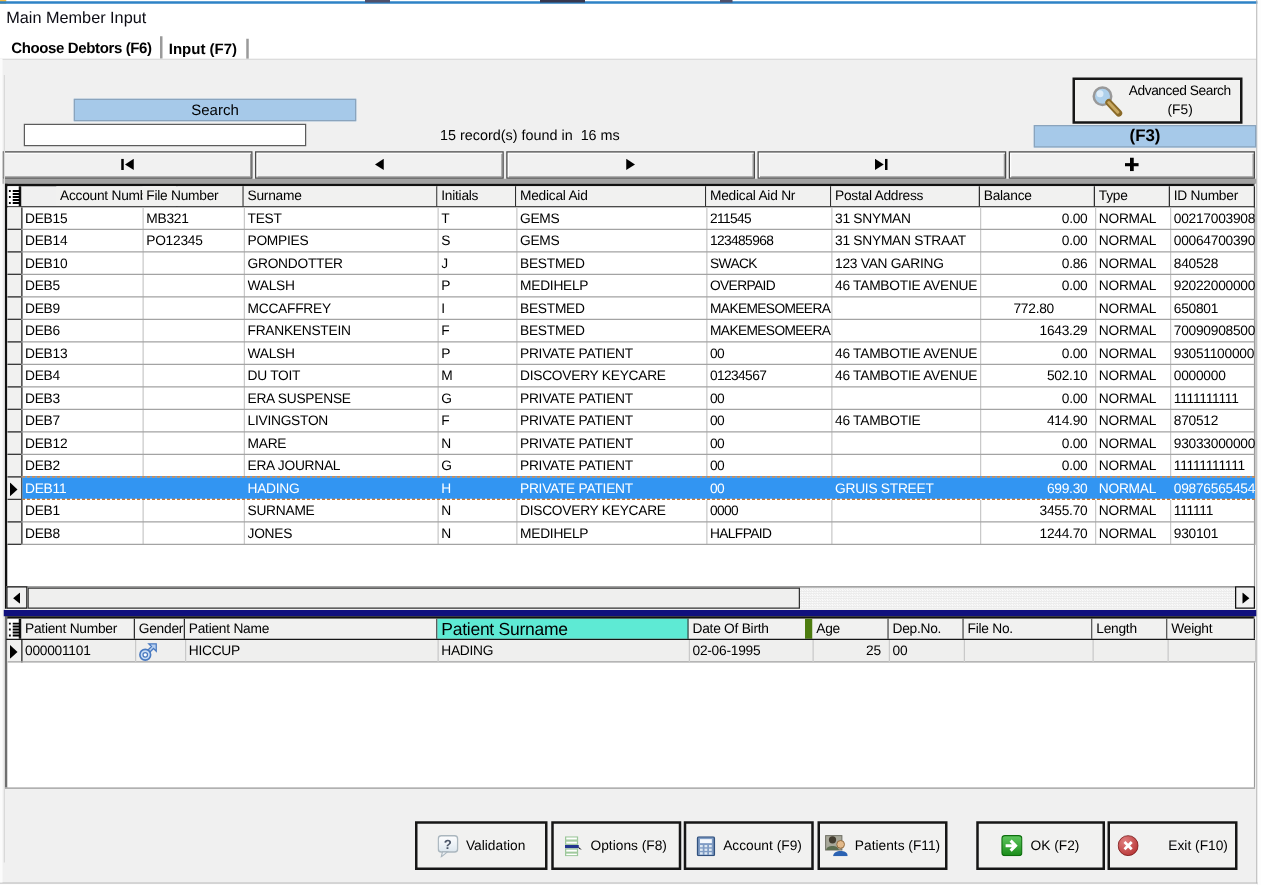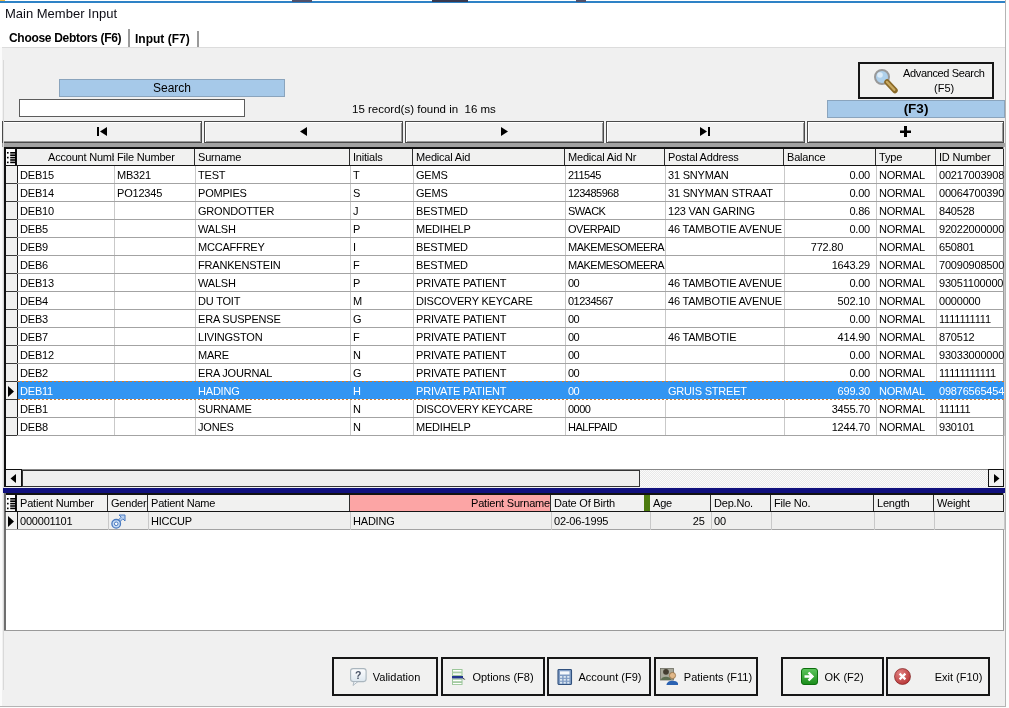--- a/index.html
+++ b/index.html
@@ -283,21 +283,21 @@
       <path d="M1 0 L1 9 L6.5 4.5 Z" fill="#000"></path>
     </svg>
   </div>
 <div class="abs" style="left:3px;top:488px;width:1002px;height:5px;background:#10107d;"></div>
 <div class="abs" style="left:4px;top:493px;width:1000px;height:1.5px;background:#111;"></div>
 <div class="abs" style="left:4px;top:493px;width:1.5px;height:137px;background:#6e6e6e;"></div>
 <div class="abs" style="left:1003px;top:493px;width:1px;height:137px;background:#9a9a9a;"></div>
 <div class="abs" style="left:17px;top:494.5px;width:91px;height:16px;background:#f1f1f0;border-right:1px solid #2e2e2e;box-sizing:border-box;font-size:11px;letter-spacing:-0.2px;color:#000;line-height:16px;padding-left:3px;overflow:hidden;">Patient Number</div>
 <div class="abs" style="left:108px;top:494.5px;width:40px;height:16px;background:#f1f1f0;border-right:1px solid #2e2e2e;box-sizing:border-box;font-size:11px;letter-spacing:-0.2px;color:#000;line-height:16px;padding-left:3px;overflow:hidden;">Gender</div>
 <div class="abs" style="left:148px;top:494.5px;width:202px;height:16px;background:#f1f1f0;border-right:1px solid #2e2e2e;box-sizing:border-box;font-size:11px;letter-spacing:-0.2px;color:#000;line-height:16px;padding-left:3px;overflow:hidden;">Patient Name</div>
-<div class="abs" style="left:350px;top:494.5px;width:201px;height:16px;background:#fca5a5;border-right:1px solid #2e2e2e;box-sizing:border-box;font-size:11px;letter-spacing:-0.2px;color:#000;line-height:16px;padding-left:3px;overflow:hidden;text-align:right;">Patient Surname</div>
+<div class="abs" style="left:350px;top:494.5px;width:201px;height:16px;background:#5eead4;border-right:1px solid #2e2e2e;box-sizing:border-box;font-size:14px;letter-spacing:-0.2px;color:#000;line-height:16px;padding-left:3px;overflow:hidden;">Patient Surname</div>
 <div class="abs" style="left:551px;top:494.5px;width:99px;height:16px;background:#f1f1f0;border-right:6px solid #4d7c0f;box-sizing:border-box;font-size:11px;letter-spacing:-0.2px;color:#000;line-height:16px;padding-left:3px;overflow:hidden;">Date Of Birth</div>
 <div class="abs" style="left:650px;top:494.5px;width:61px;height:16px;background:#f1f1f0;border-right:1px solid #2e2e2e;box-sizing:border-box;font-size:11px;letter-spacing:-0.2px;color:#000;line-height:16px;padding-left:3px;overflow:hidden;">Age</div>
 <div class="abs" style="left:711px;top:494.5px;width:60px;height:16px;background:#f1f1f0;border-right:1px solid #2e2e2e;box-sizing:border-box;font-size:11px;letter-spacing:-0.2px;color:#000;line-height:16px;padding-left:3px;overflow:hidden;">Dep.No.</div>
 <div class="abs" style="left:771px;top:494.5px;width:103px;height:16px;background:#f1f1f0;border-right:1px solid #2e2e2e;box-sizing:border-box;font-size:11px;letter-spacing:-0.2px;color:#000;line-height:16px;padding-left:3px;overflow:hidden;">File No.</div>
 <div class="abs" style="left:874px;top:494.5px;width:60px;height:16px;background:#f1f1f0;border-right:1px solid #2e2e2e;box-sizing:border-box;font-size:11px;letter-spacing:-0.2px;color:#000;line-height:16px;padding-left:3px;overflow:hidden;">Length</div>
 <div class="abs" style="left:934px;top:494.5px;width:70px;height:16px;background:#f1f1f0;border-right:1px solid #2e2e2e;box-sizing:border-box;font-size:11px;letter-spacing:-0.2px;color:#000;line-height:16px;padding-left:3px;overflow:hidden;">Weight</div>
 <div class="abs" style="left:5.5px;top:494.5px;width:11px;height:16px;background:#fdfdfd;border-right:2px solid #111;box-sizing:border-box;"></div>
 <svg class="abs" style="left:7px;top:497.5px" width="9" height="12" viewBox="0 0 9 12">
 <rect x="0" y="0" width="1.6" height="1.6" fill="#000"></rect>
     <rect x="3.2" y="0" width="5.8" height="1.6" fill="#000"></rect>

